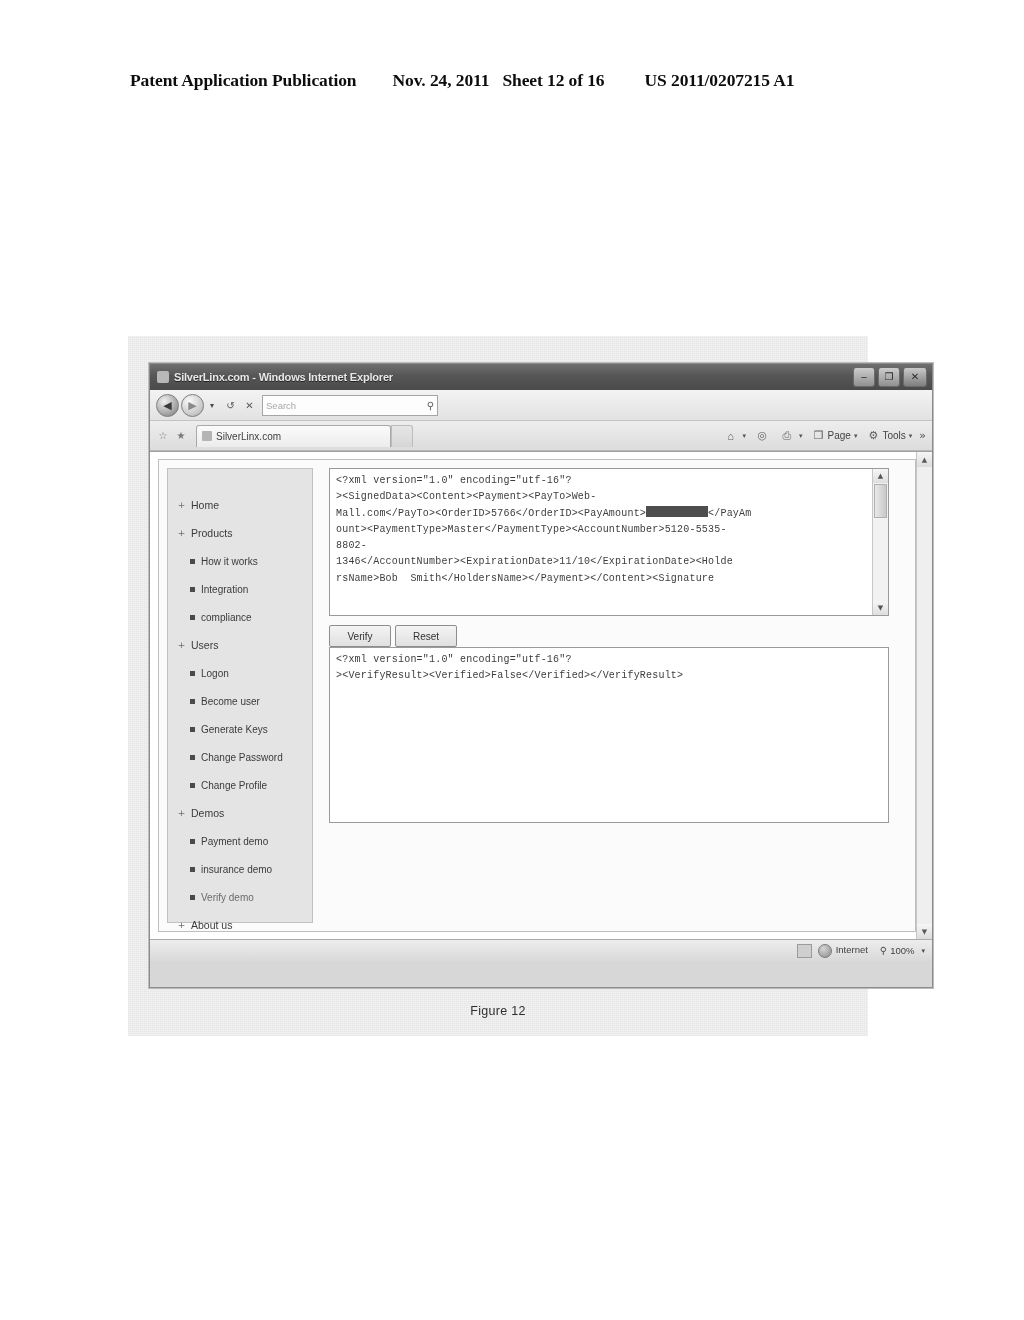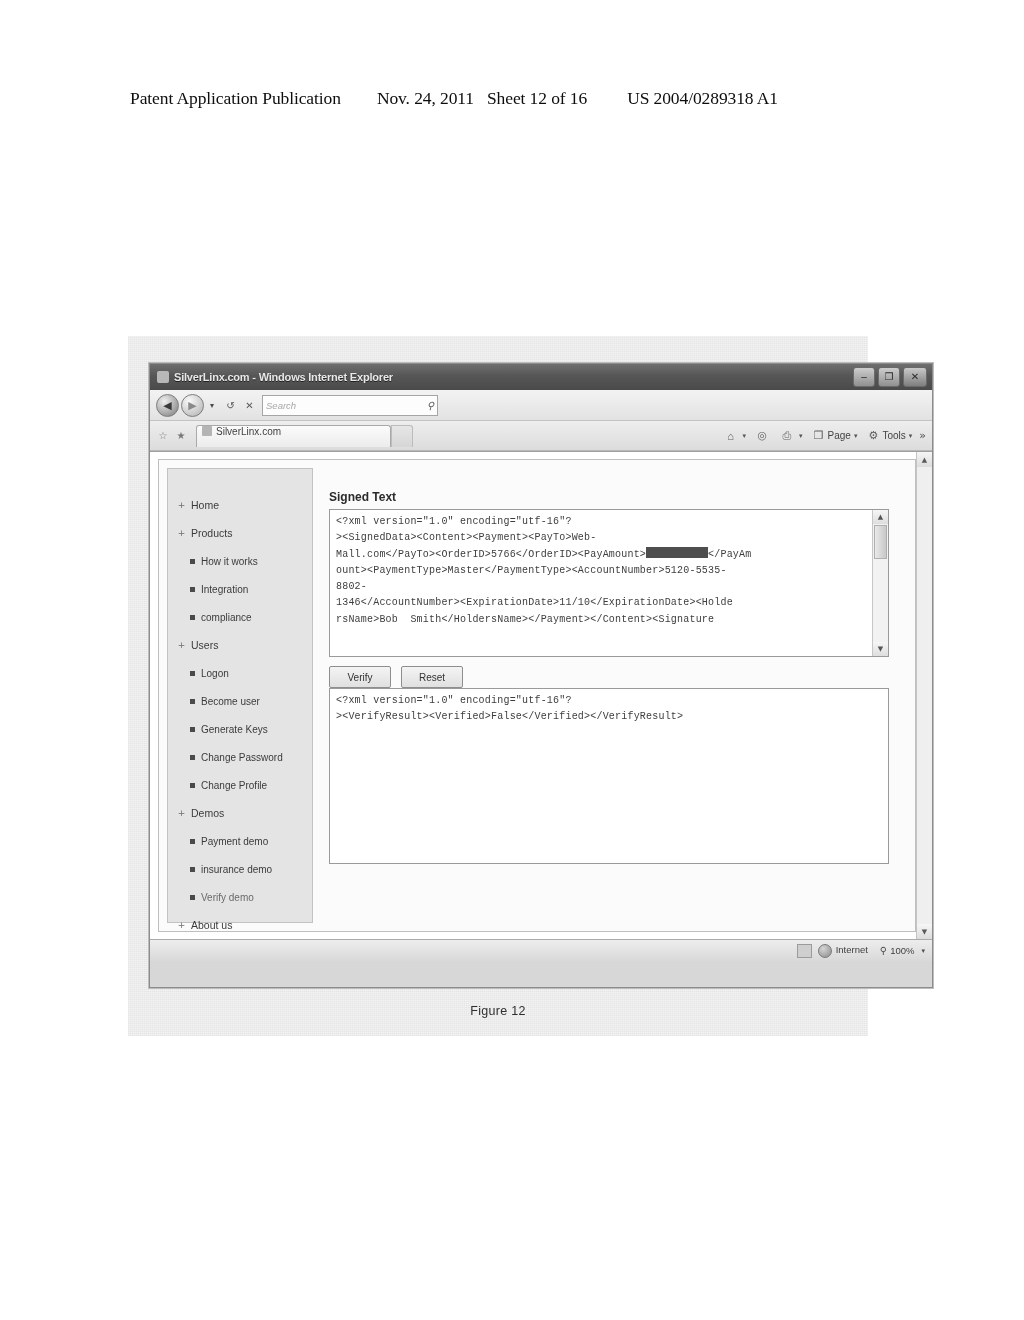--- a/index.html
+++ b/index.html
@@ -11,27 +11,27 @@
     height: 1320px;
     background: #ffffff;
     font-family: "Liberation Serif", serif;
     position: relative;
     overflow: hidden;
   }
 
   
   #patent-header {
     position: absolute;
-    top: 88px;
+    top: 70px;
     left: 130px;
     width: 764px;
     display: flex;
     align-items: flex-end;
     font-family: "Liberation Serif", serif;
-    font-weight: normal;
+    font-weight: bold;
     font-size: 17.5px;
     color: #0d0d0d;
     letter-spacing: -0.1px;
     white-space: nowrap;
   }
   #patent-header .h-pub { }
   #patent-header .h-date { margin-left: 36px; }
   #patent-header .h-sheet { margin-left: 13px; }
   #patent-header .h-num { margin-left: 40px; }
 
@@ -191,21 +191,20 @@
     width: 168px;
     height: 19px;
     margin-left: 4px;
     background: #fdfdfd;
     border: 1px solid #a5a5a5;
     display: flex;
     align-items: center;
     justify-content: space-between;
     padding: 0 3px;
     flex: none;
-    font-style: italic;
   }
   #search-box .sb-ph {
     font-family: "Liberation Sans", sans-serif;
     font-size: 9.5px;
     color: #a8a8a8;
   }
   #search-box .sb-ico {
     font-size: 10px;
     color: #5a5a5a;
   }
@@ -230,20 +229,21 @@
     flex: none;
   }
   #tab {
     height: 21px;
     min-width: 180px;
     background: linear-gradient(180deg, #fbfbfb, #ececec);
     border: 1px solid #a9a9a9;
     border-bottom: none;
     border-radius: 3px 3px 0 0;
     display: flex;
+    align-items: center;
     padding: 0 8px 0 5px;
     margin-left: 4px;
     flex: none;
   }
   #tab .tab-fav {
     width: 10px; height: 10px;
     background: #b4b4b4;
     margin-right: 4px;
     border-radius: 1px;
     flex: none;
@@ -429,21 +429,21 @@
     width: 13px;
     height: 34px;
     background: linear-gradient(90deg, #e9e9e9, #c8c8c8);
     border: 1px solid #b0b0b0;
     box-sizing: border-box;
   }
 
   
   #button-row {
     display: flex;
-    gap: 10px;
+    gap: 4px;
     margin: 9px 0 0 6px;
   }
   .form-btn {
     min-width: 44px;
     height: 20px;
     background: linear-gradient(180deg, #f4f4f4, #e0e0e0);
     border: 1px solid #8e8e8e;
     border-radius: 2px;
     display: flex;
     align-items: center;
@@ -538,21 +538,21 @@
     letter-spacing: 0.3px;
   }
 </style>
 </head>
 <body>
 
 <div id="patent-header">
   <span class="h-pub">Patent Application Publication</span>
   <span class="h-date">Nov. 24, 2011</span>
   <span class="h-sheet">Sheet 12 of 16</span>
-  <span class="h-num">US 2004/0289318 A1</span>
+  <span class="h-num">US 2011/0207215 A1</span>
 </div>
 
 <div id="figure-region">
   <div class="speckle"></div>
 
   <div id="browser-window">
 
     <div id="titlebar">
       <div class="tb-icon"></div>
       <div class="tb-title">SilverLinx.com - Windows Internet Explorer</div>
@@ -673,21 +673,20 @@
             <span class="nav-label">Verify demo</span>
           </div>
           <div class="nav-item lvl1">
             <span class="bullet-plus">+</span>
             <span class="nav-label">About us</span>
           </div>
         </div>
 
         <div id="content">
 
-          <div class="section-title">Signed Text</div>
 
           <div class="textarea-box" id="signed-text-box">
             <div class="ta-content"><span>&lt;?xml version="1.0" encoding="utf-16"?</span><br><span>&gt;&lt;SignedData&gt;&lt;Content&gt;&lt;Payment&gt;&lt;PayTo&gt;Web-</span><br><span>Mall.com&lt;/PayTo&gt;&lt;OrderID&gt;5766&lt;/OrderID&gt;&lt;PayAmount&gt;</span><span class="redacted"></span><span>&lt;/PayAm</span><br><span>ount&gt;&lt;PaymentType&gt;Master&lt;/PaymentType&gt;&lt;AccountNumber&gt;5120-5535-</span><br><span>8802-</span><br><span>1346&lt;/AccountNumber&gt;&lt;ExpirationDate&gt;11/10&lt;/ExpirationDate&gt;&lt;Holde</span><br><span>rsName&gt;Bob  Smith&lt;/HoldersName&gt;&lt;/Payment&gt;&lt;/Content&gt;&lt;Signature</span></div>
             <div class="ta-scroll">
               <div class="sc-arrow">▲</div>
               <div class="sc-thumb"></div>
               <div class="sc-arrow">▼</div>
             </div>
           </div>
 

